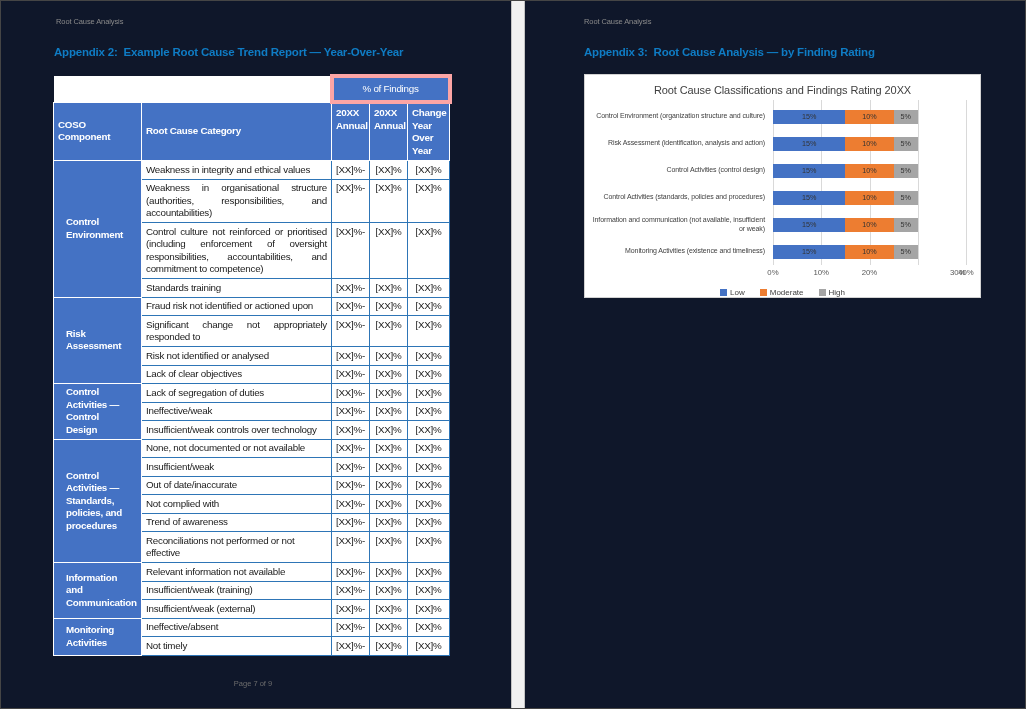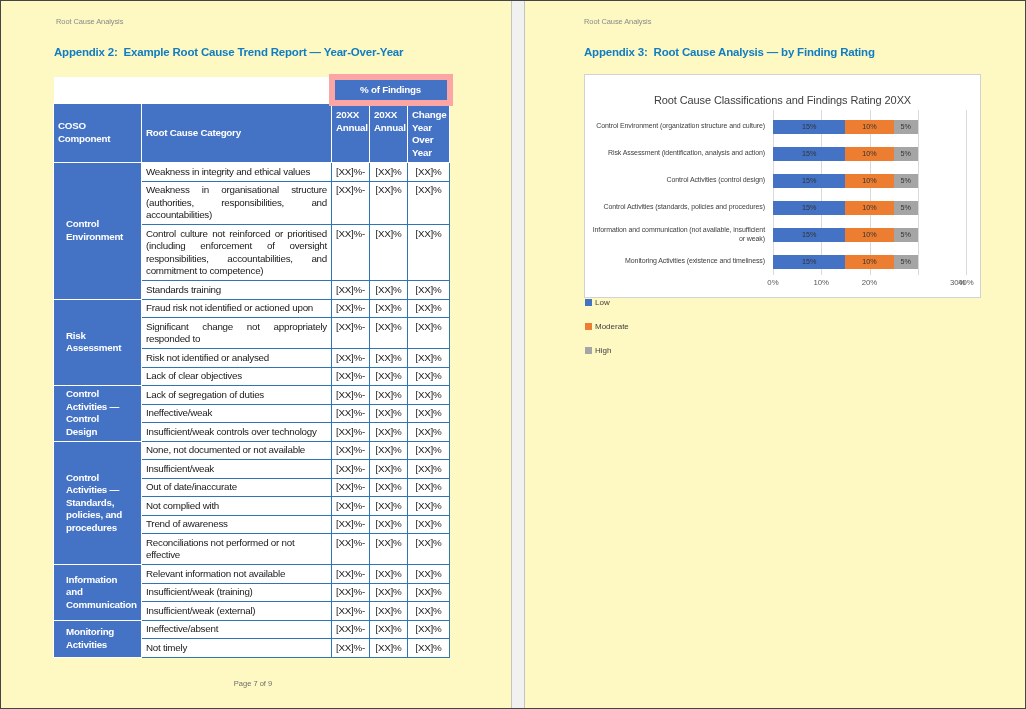--- a/index.html
+++ b/index.html
@@ -1,61 +1,61 @@
 <!DOCTYPE html>
 <html><head>
 <meta charset="utf-8">
 <style>
   * { margin:0; padding:0; box-sizing:border-box; }
   html,body { background:#fff; }
   body { font-family:"Liberation Sans", sans-serif; }
   .canvas { width:1026px; height:709px; border:1px solid #454545; display:flex; background:#fff; overflow:hidden; }
-  .page { position:relative; background:#fef9c3; height:100%; }
+  .page { position:relative; background:#0f172a; height:100%; }
   .page.left  { width:510px; }
   .page.right { flex:1; }
   .divider { width:14px; background:#f1f1f1; border-left:1px solid #c3c3c3; border-right:1px solid #c3c3c3; }
 
   .doc-header { position:absolute; top:16px; font-size:7.5px; color:#8a8a8a; letter-spacing:-0.1px; }
   .page.left  .doc-header { left:55px; }
   .page.right .doc-header { left:59px; }
 
   .appendix-heading { position:absolute; top:45px; font-size:11.5px; font-weight:bold; color:#0f7cc4; letter-spacing:-0.2px; white-space:pre-wrap; }
   .page.left  .appendix-heading { left:53px; }
   .page.right .appendix-heading { left:59px; }
 
   .page-footer { position:absolute; bottom:20px; font-size:7.5px; color:#6d6d6d; text-align:center; }
   .page.left  .page-footer { left:54px; width:396px; }
   .page.right .page-footer { left:59px; width:397px; }
 
   
   table.trend { position:absolute; left:52px; top:73px; width:396px; border-collapse:collapse; table-layout:fixed; }
   table.trend td, table.trend th { font-size:9.8px; letter-spacing:-0.25px; line-height:12.5px; }
   td.blank { border:none; background:#fff; }
-  th.spanhead { background:#4472C4; color:#fff; border:6px solid #fca5a5; text-align:center; font-size:9.8px; font-weight:bold; height:26px; padding:2px; }
+  th.spanhead { background:#4472C4; color:#fff; border:4px solid #fca5a5; text-align:center; font-size:9.8px; font-weight:normal; height:26px; padding:2px; }
   th.hd { background:#4472C4; color:#fff; border:1px solid #fff; text-align:left; font-weight:bold; padding:3px 4px; height:53px; }
   th.hd-mid { vertical-align:middle; }
   th.hd-top { vertical-align:top; }
   td.gcell { background:#4472C4; color:#fff; font-weight:bold; border:1px solid #fff; vertical-align:middle; padding:2px 12px; }
   td.cat  { border:1px solid #2E75B6; background:#fff; color:#1a1a1a; vertical-align:top; padding:2.5px 4px; }
   td.cat.just { text-align:justify; }
   td.val  { border:1px solid #2E75B6; background:#fff; color:#1a1a1a; vertical-align:top; text-align:center; padding:2.5px 1px; }
 
   
   .chart-box { position:absolute; left:59px; top:73px; width:397px; height:224px; border:1px solid #d2d2d2; background:#fff; }
-  .chart-title { margin-top:19px; text-align:center; font-size:11px; color:#404040; letter-spacing:-0.1px; }
+  .chart-title { margin-top:9px; text-align:center; font-size:11px; color:#404040; letter-spacing:-0.1px; }
   .chart-area { position:relative; margin:7px 14px 0 6px; }
   .grid { position:absolute; top:-3px; bottom:0; left:182px; right:0; }
   .vline { position:absolute; top:0; bottom:0; width:1px; background:#d9d9d9; }
   .cat-row { display:flex; align-items:center; height:27px; position:relative; }
   .cat-label { flex:0 0 182px; padding-right:8px; text-align:right; font-size:7px; line-height:8.5px; color:#404040; letter-spacing:-0.1px; }
   .bar-track { flex:1; height:14px; display:flex; }
   .seg { height:100%; display:flex; align-items:center; justify-content:center; font-size:7.2px; color:#333; overflow:hidden; }
   .x-axis { position:relative; height:12px; margin:3px 14px 0 188px; }
   .x-tick { position:absolute; transform:translateX(-50%); font-size:7.8px; color:#595959; }
-  .legend { display:flex; justify-content:center; gap:15px; margin-top:8px;flex-direction:column; }
+  .legend { display:flex; justify-content:center; gap:15px; margin-top:8px; }
   .legend-item { display:flex; align-items:center; gap:3px; font-size:8px; color:#404040; }
   .legend-swatch { width:7px; height:7px; display:inline-block; }
 </style>
 </head>
 <body>
 
 <div class="canvas">
 
   <div class="page left">
     <div class="doc-header">Root Cause Analysis</div>

